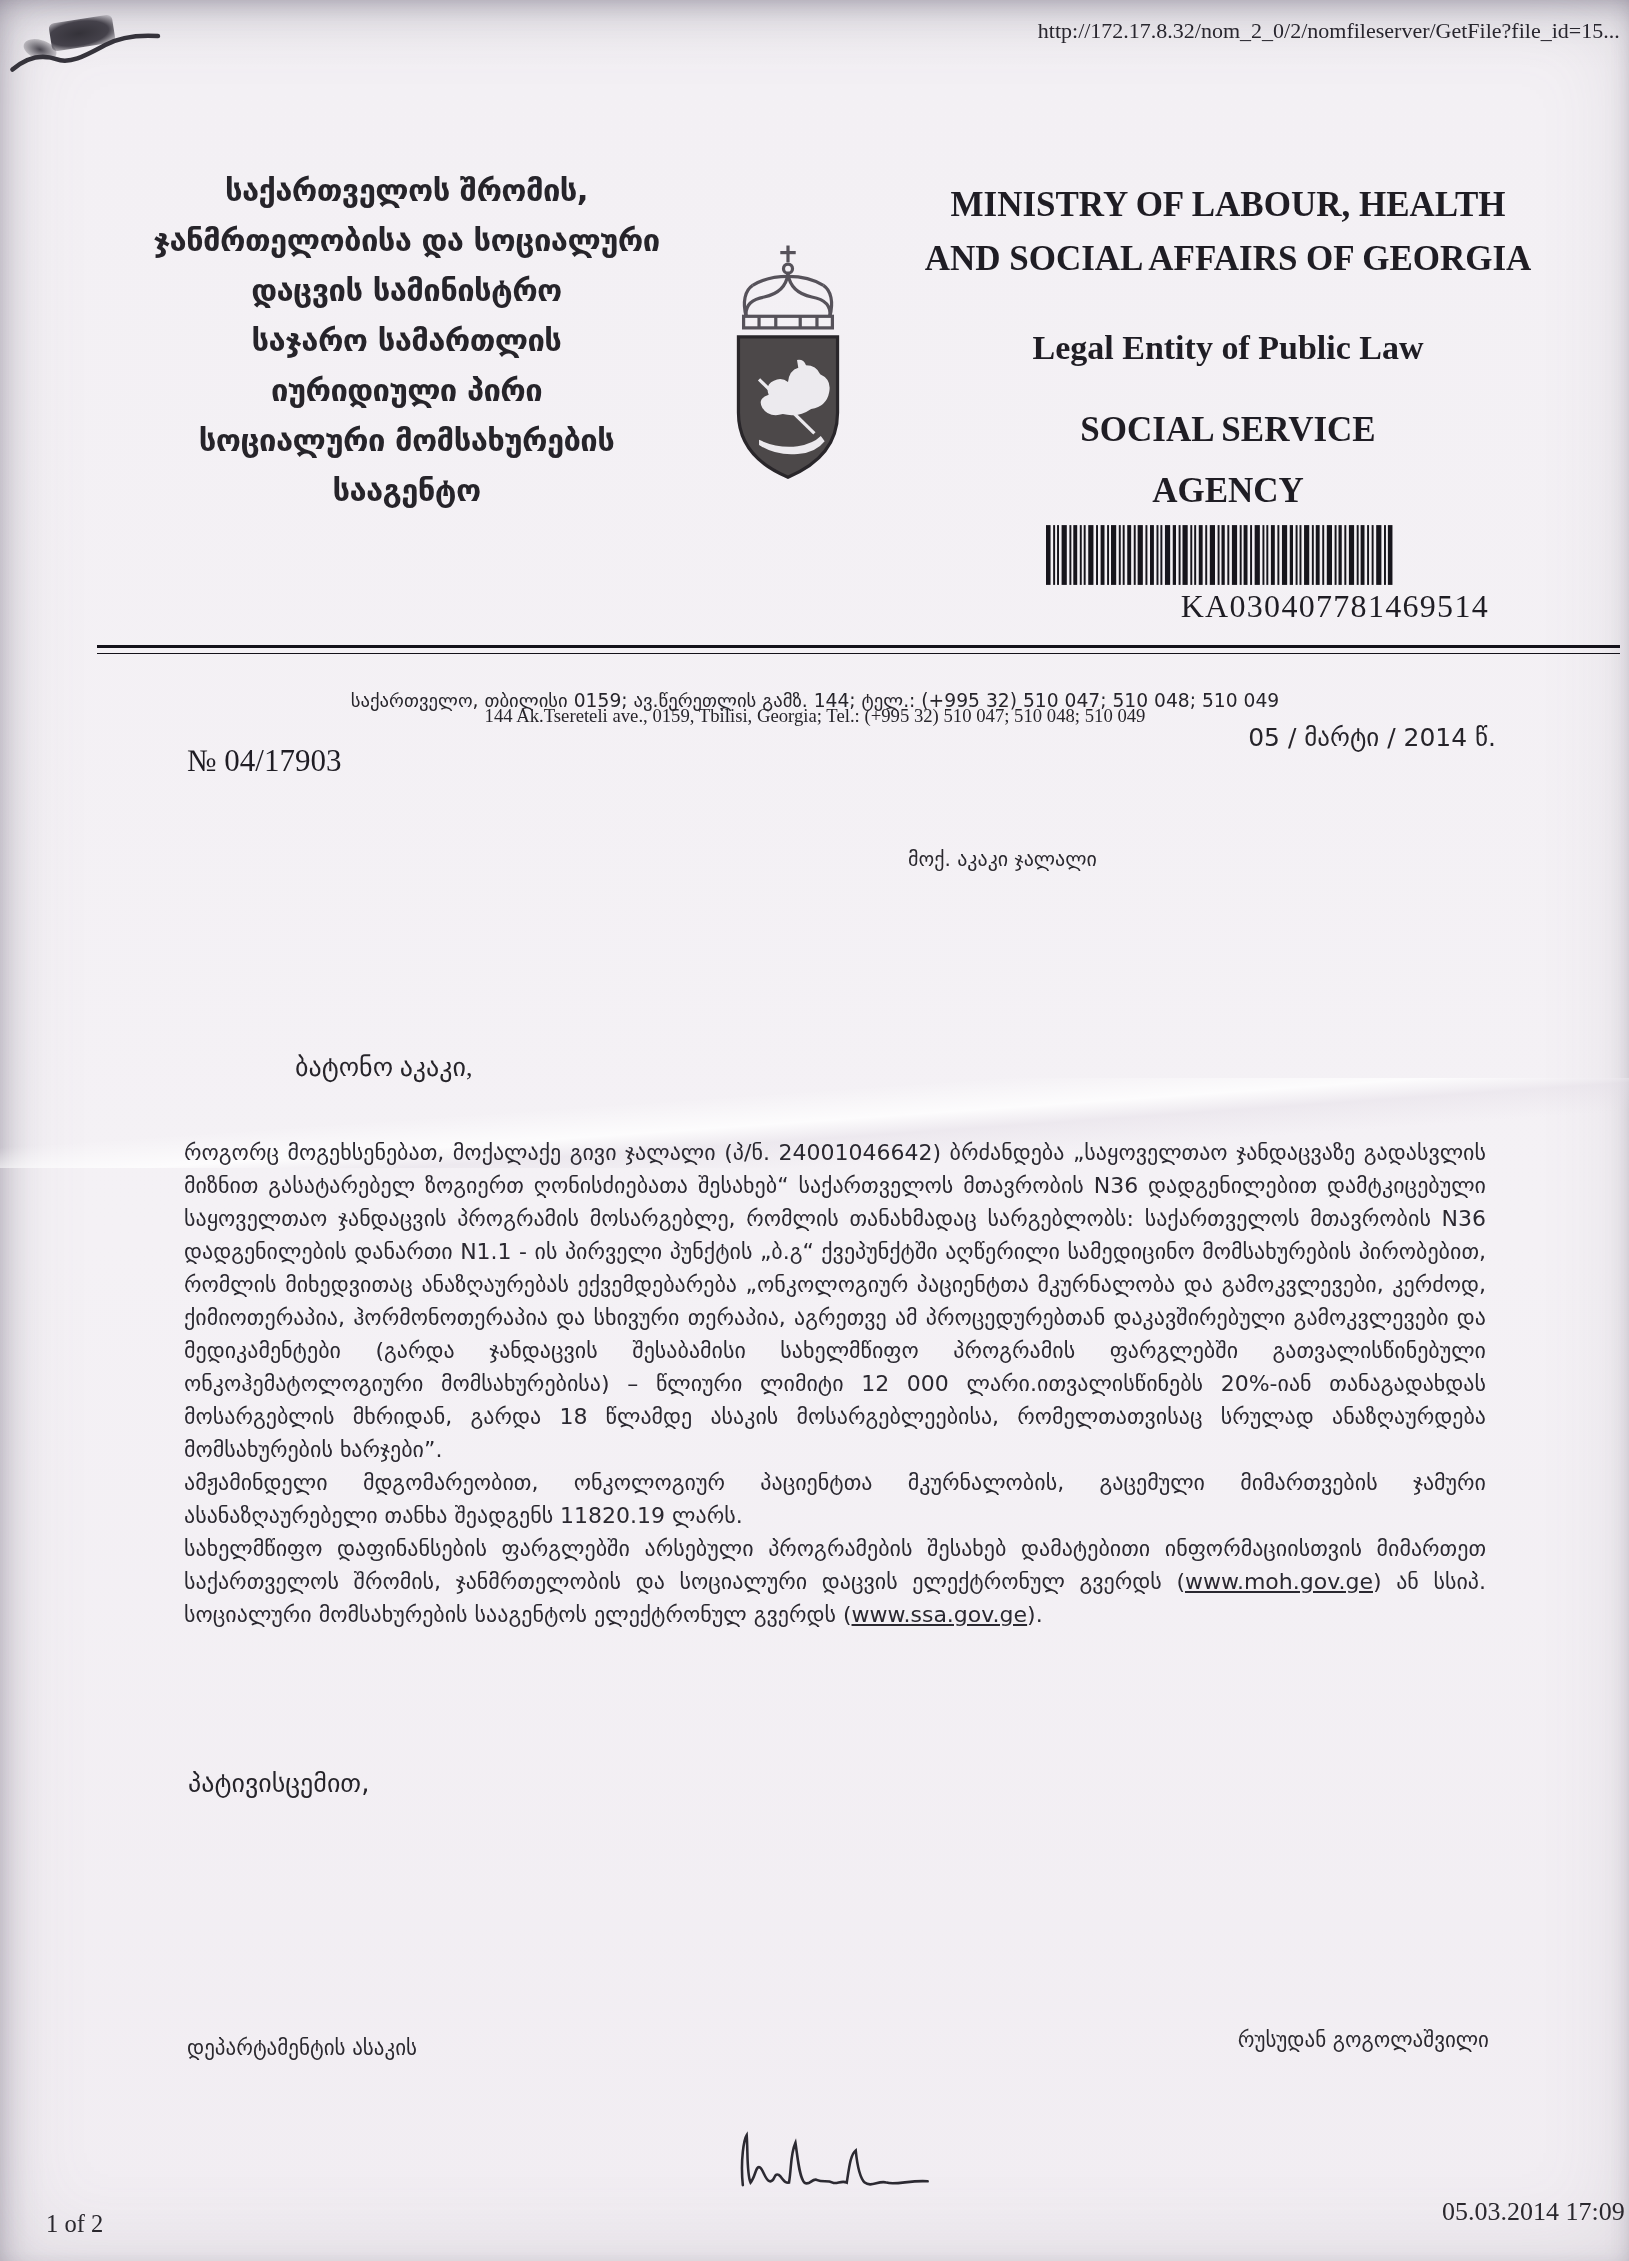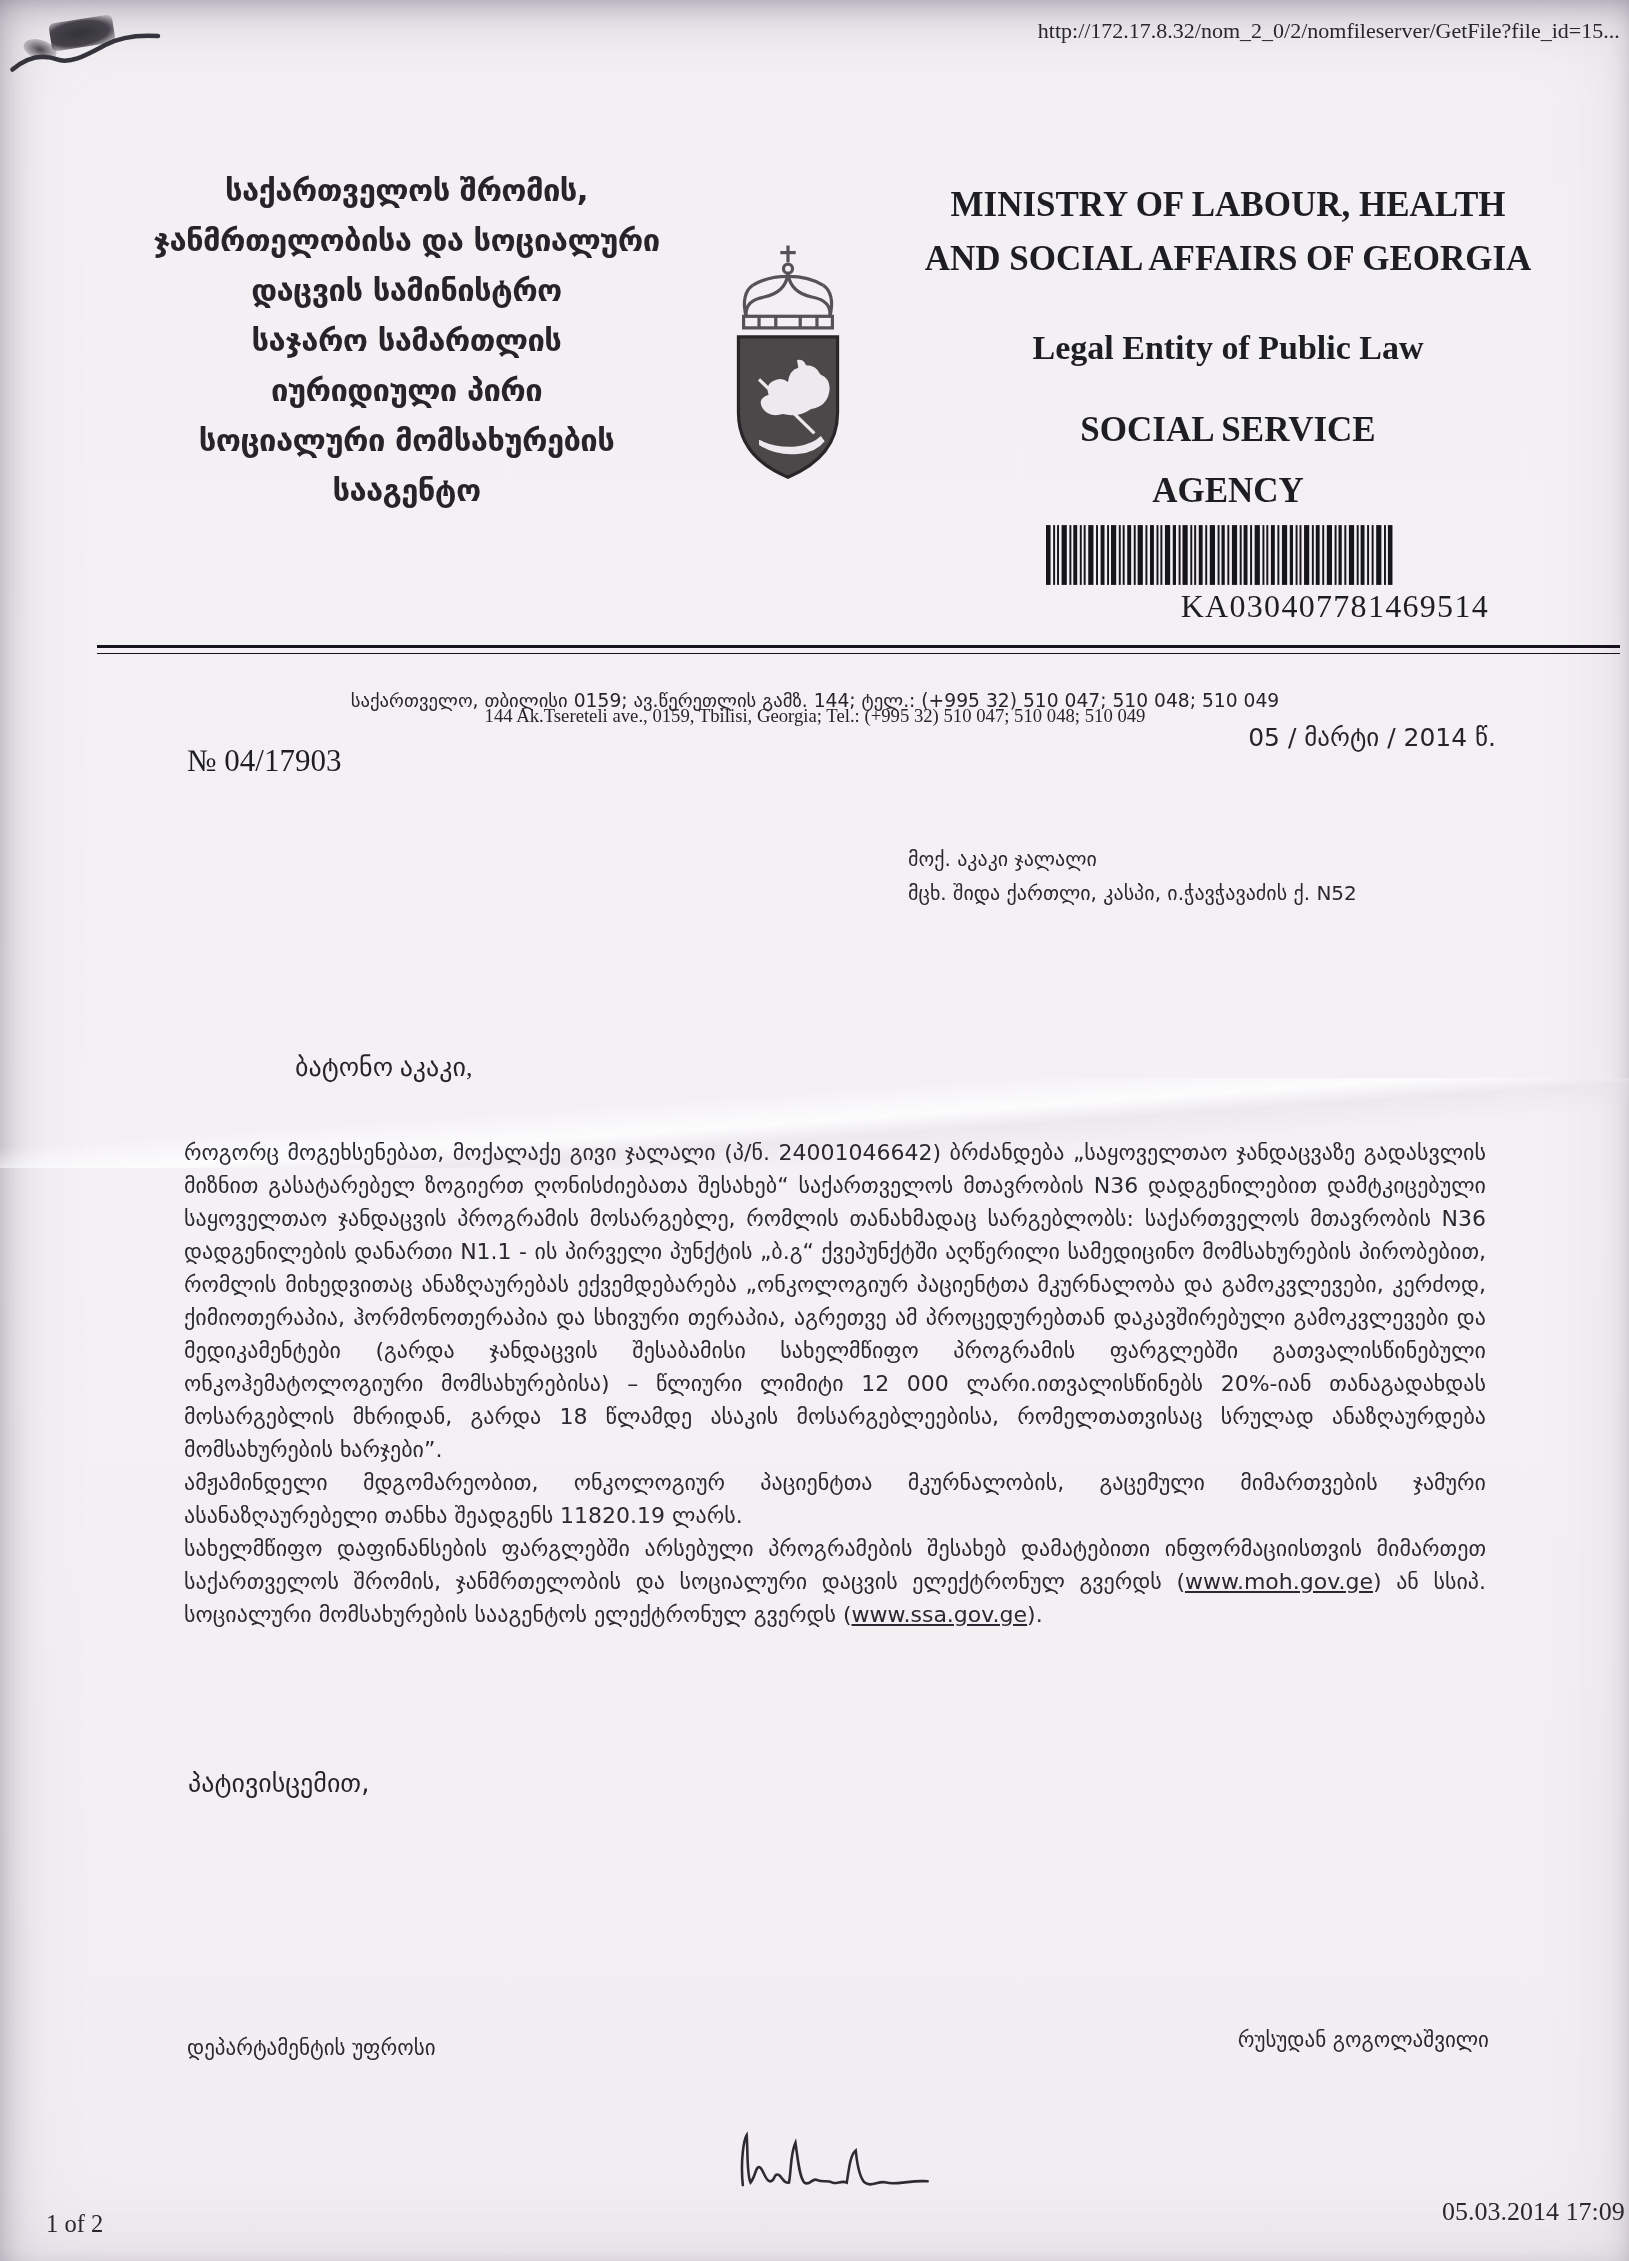--- a/index.html
+++ b/index.html
@@ -201,34 +201,33 @@
 
   <div class="rule"></div>
   <div class="addr addr-ka">საქართველო, თბილისი 0159; ავ.წერეთლის გამზ. 144; ტელ.: (+995 32) 510 047; 510 048; 510 049</div>
   <div class="addr addr-en">144 Ak.Tsereteli ave., 0159, Tbilisi, Georgia; Tel.: (+995 32) 510 047; 510 048; 510 049</div>
 
   <div class="ref">№ 04/17903</div>
   <div class="date">05 / მარტი / 2014 წ.</div>
 
   <div class="addressee">
     <div>მოქ. აკაკი ჯალალი</div>
-    <div>მცხ. შიდა ქართლი, კასპი, ი.ჭავჭავაძის ქ. N52</div>
   </div>
 
   <div class="salutation">ბატონო აკაკი,</div>
 
   <div class="body-text">
     <p>როგორც მოგეხსენებათ, მოქალაქე გივი ჯალალი (პ/ნ. 24001046642) ბრძანდება „საყოველთაო ჯანდაცვაზე გადასვლის მიზნით გასატარებელ ზოგიერთ ღონისძიებათა შესახებ“ საქართველოს მთავრობის N36 დადგენილებით დამტკიცებული საყოველთაო ჯანდაცვის პროგრამის მოსარგებლე, რომლის თანახმადაც სარგებლობს: საქართველოს მთავრობის N36 დადგენილების დანართი N1.1 - ის პირველი პუნქტის „ბ.გ“ ქვეპუნქტში აღწერილი სამედიცინო მომსახურების პირობებით, რომლის მიხედვითაც ანაზღაურებას ექვემდებარება „ონკოლოგიურ პაციენტთა მკურნალობა და გამოკვლევები, კერძოდ, ქიმიოთერაპია, ჰორმონოთერაპია და სხივური თერაპია, აგრეთვე ამ პროცედურებთან დაკავშირებული გამოკვლევები და მედიკამენტები (გარდა ჯანდაცვის შესაბამისი სახელმწიფო პროგრამის ფარგლებში გათვალისწინებული ონკოჰემატოლოგიური მომსახურებისა) – წლიური ლიმიტი 12 000 ლარი.ითვალისწინებს 20%-იან თანაგადახდას მოსარგებლის მხრიდან, გარდა 18 წლამდე ასაკის მოსარგებლეებისა, რომელთათვისაც სრულად ანაზღაურდება მომსახურების ხარჯები”.</p>
     <p>ამჟამინდელი მდგომარეობით, ონკოლოგიურ პაციენტთა მკურნალობის, გაცემული მიმართვების ჯამური ასანაზღაურებელი თანხა შეადგენს 11820.19 ლარს.</p>
     <p><span>სახელმწიფო დაფინანსების ფარგლებში არსებული პროგრამების შესახებ დამატებითი ინფორმაციისთვის მიმართეთ საქართველოს შრომის, ჯანმრთელობის და სოციალური დაცვის ელექტრონულ გვერდს (</span><span class="u">www.moh.gov.ge</span><span>) ან სსიპ. სოციალური მომსახურების სააგენტოს ელექტრონულ გვერდს (</span><span class="u">www.ssa.gov.ge</span><span>).</span></p>
   </div>
 
   <div class="closing">პატივისცემით,</div>
 
-  <div class="signer-title">დეპარტამენტის უფროსი</div>
+  <div class="signer-title">დეპარტამენტის ასაკის</div>
   <div class="signer-name">რუსუდან გოგოლაშვილი</div>
   <svg class="signature" width="219" height="77" viewBox="0 0 340 120">
     <path d="M24,100 C20,60 26,28 30,22 C32,48 30,82 36,96 C44,86 44,70 50,72 C56,74 58,92 66,94 C74,96 72,80 80,84 C86,88 88,98 96,96 C100,72 98,52 106,34 C110,60 112,88 120,96 C128,102 132,88 140,92 C148,96 156,92 164,96 C170,99 178,92 186,96 C190,70 192,52 200,46 C202,66 206,88 214,96 C224,104 236,92 248,96 C262,100 286,92 312,94" fill="none" stroke="#2c2a32" stroke-width="4" stroke-linecap="round"></path>
   </svg>
 
   <div class="footer-left">1 of 2</div>
   <div class="footer-right">05.03.2014 17:09</div>
 
 </div>
 

